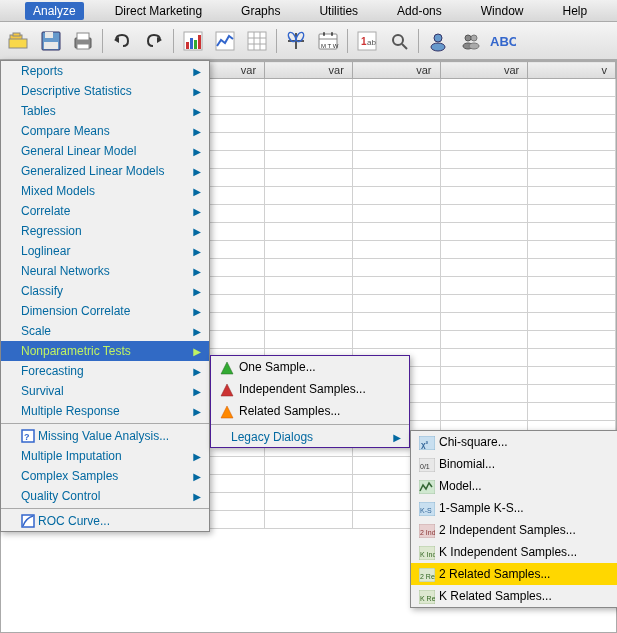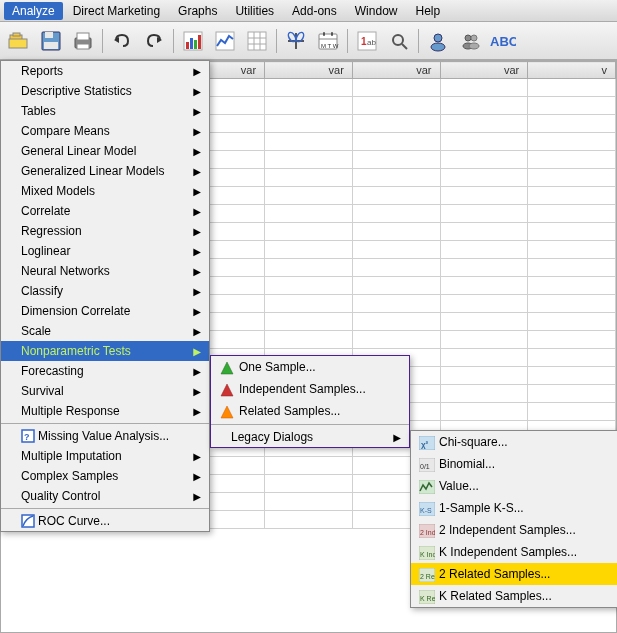--- a/index.html
+++ b/index.html
@@ -13,20 +13,21 @@
       align-items: center;
       border-bottom: 1px solid #aaa;
       padding: 0 4px;
       gap: 2px;
     }
     .menubar-item {
       padding: 2px 8px;
       cursor: pointer;
       font-size: 12px;
       border-radius: 2px;
+      margin-left: 21px;
     }
     .menubar-item:hover, .menubar-item.active {
       background: #316AC5;
       color: white;
     }
     .menubar-item.active {
       background: #316AC5;
       color: white;
     }
 
@@ -109,21 +110,21 @@
       width: 210px;
       z-index: 100;
     }
     .menu-item {
       display: flex;
       align-items: center;
       justify-content: space-between;
       padding: 3px 8px 3px 20px;
       cursor: pointer;
       font-size: 12px;
-      color: #000000;
+      color: #0369a1;
       white-space: nowrap;
     }
     .menu-item.highlighted { background: #316AC5; color: #bef264; }
     .menu-item .arrow { font-size: 10px; margin-left: 4px; }
     .menu-separator { height: 1px; background: #aaa; margin: 2px 0; }
 
     
     .nonparam-menu {
       position: absolute;
       top: 295px;
@@ -699,21 +700,21 @@
       </span>
       <span>Binomial...</span>
     </div>
     <div class="menu-item-with-icon">
       <span class="menu-icon">
         <svg width="16" height="14" viewBox="0 0 16 14">
             <rect x="0" y="0" width="16" height="14" fill="#d0e8d0" stroke="#88aa88" stroke-width="0.5"></rect>
             <polyline points="1,11 4,5 7,9 10,3 13,7" fill="none" stroke="#336633" stroke-width="1.5"></polyline>
           </svg>
       </span>
-      <span>Value...</span>
+      <span>Model...</span>
     </div>
     <div class="menu-item-with-icon">
       <span class="menu-icon">
         <svg width="16" height="14" viewBox="0 0 16 14">
             <rect x="0" y="0" width="16" height="14" fill="#c8dff0" stroke="#6699bb" stroke-width="0.5"></rect>
             <text x="1" y="11" font-size="7" fill="#336699">K-S</text>
           </svg>
       </span>
       <span>1-Sample K-S...</span>
     </div>

